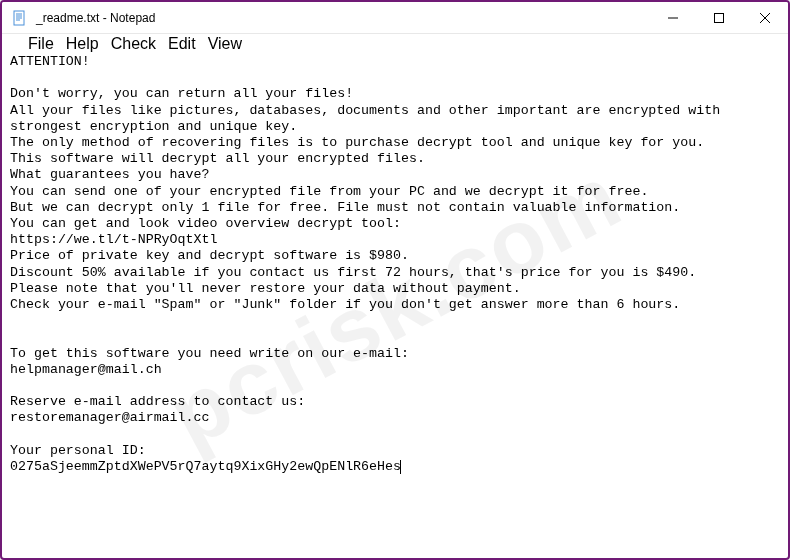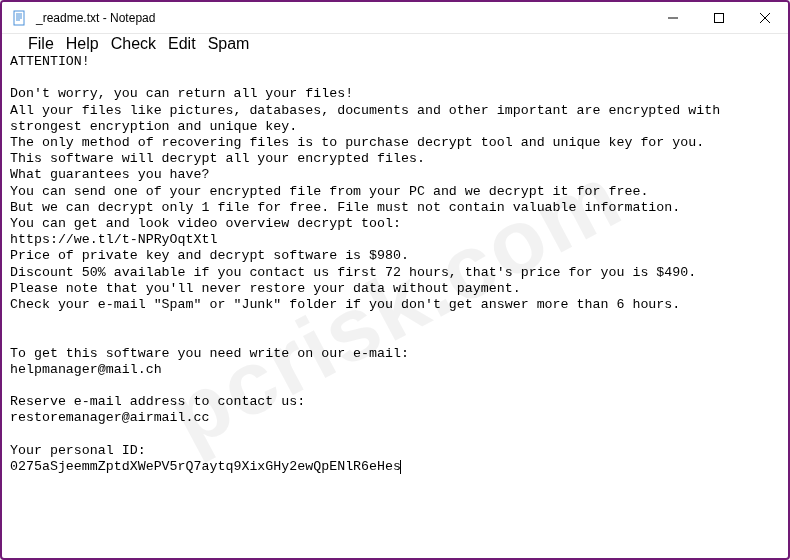--- a/index.html
+++ b/index.html
@@ -133,21 +133,21 @@
           </svg>
       </button>
     </div>
   </div>
 
   <div class="menubar">
     <span class="menu-item">File</span>
     <span class="menu-item">Help</span>
     <span class="menu-item">Check</span>
     <span class="menu-item">Edit</span>
-    <span class="menu-item">Spam</span>
+    <span class="menu-item">View</span>
   </div>
 
   <div class="content"><span class="watermark">pcrisk.com</span><span>ATTENTION!
 
 Don't worry, you can return all your files!
 All your files like pictures, databases, documents and other important are encrypted with strongest encryption and unique key.
 The only method of recovering files is to purchase decrypt tool and unique key for you.
 This software will decrypt all your encrypted files.
 What guarantees you have?
 You can send one of your encrypted file from your PC and we decrypt it for free.

